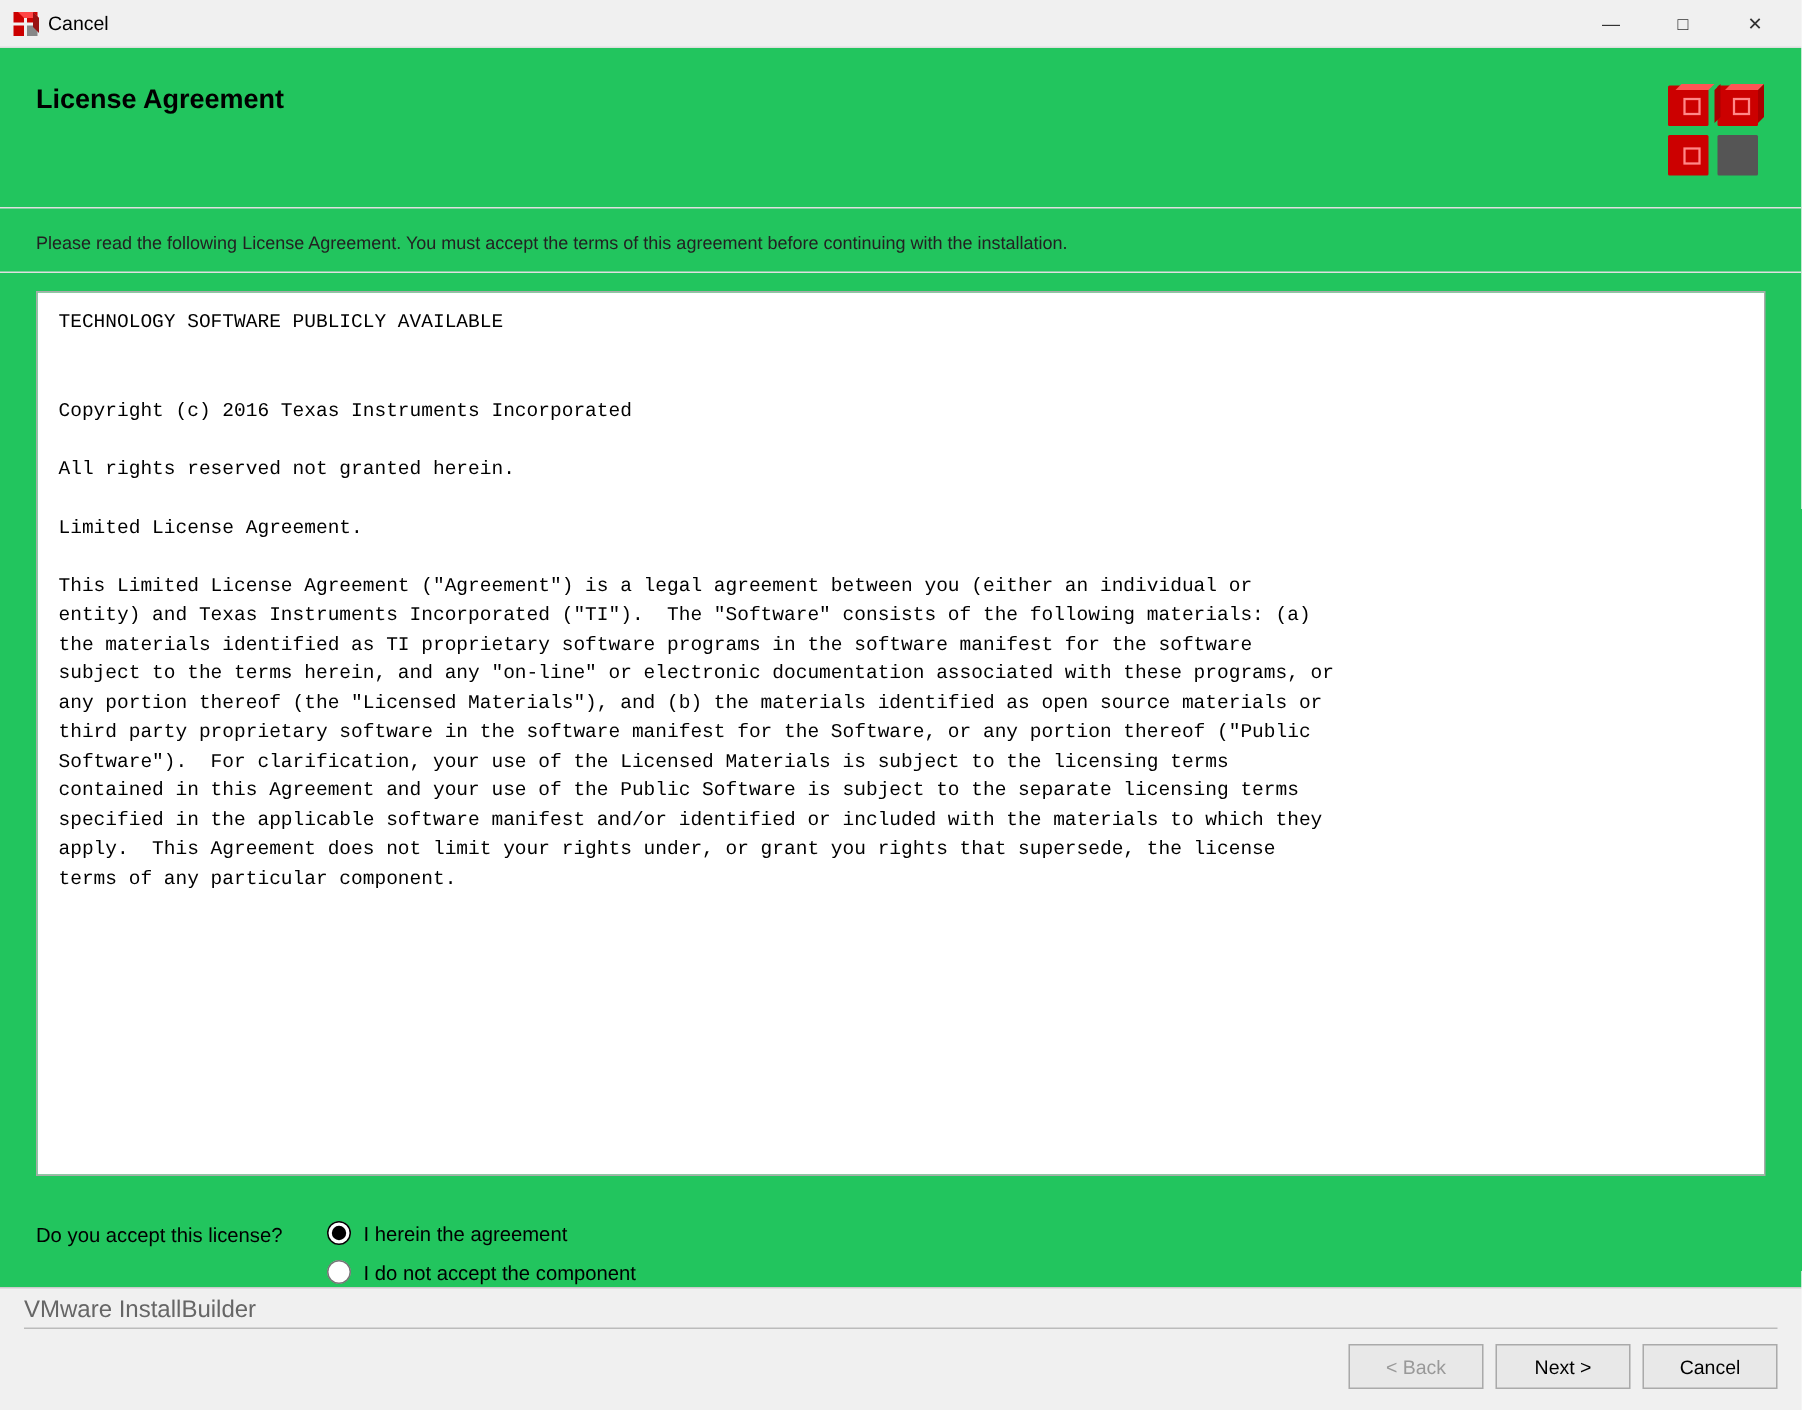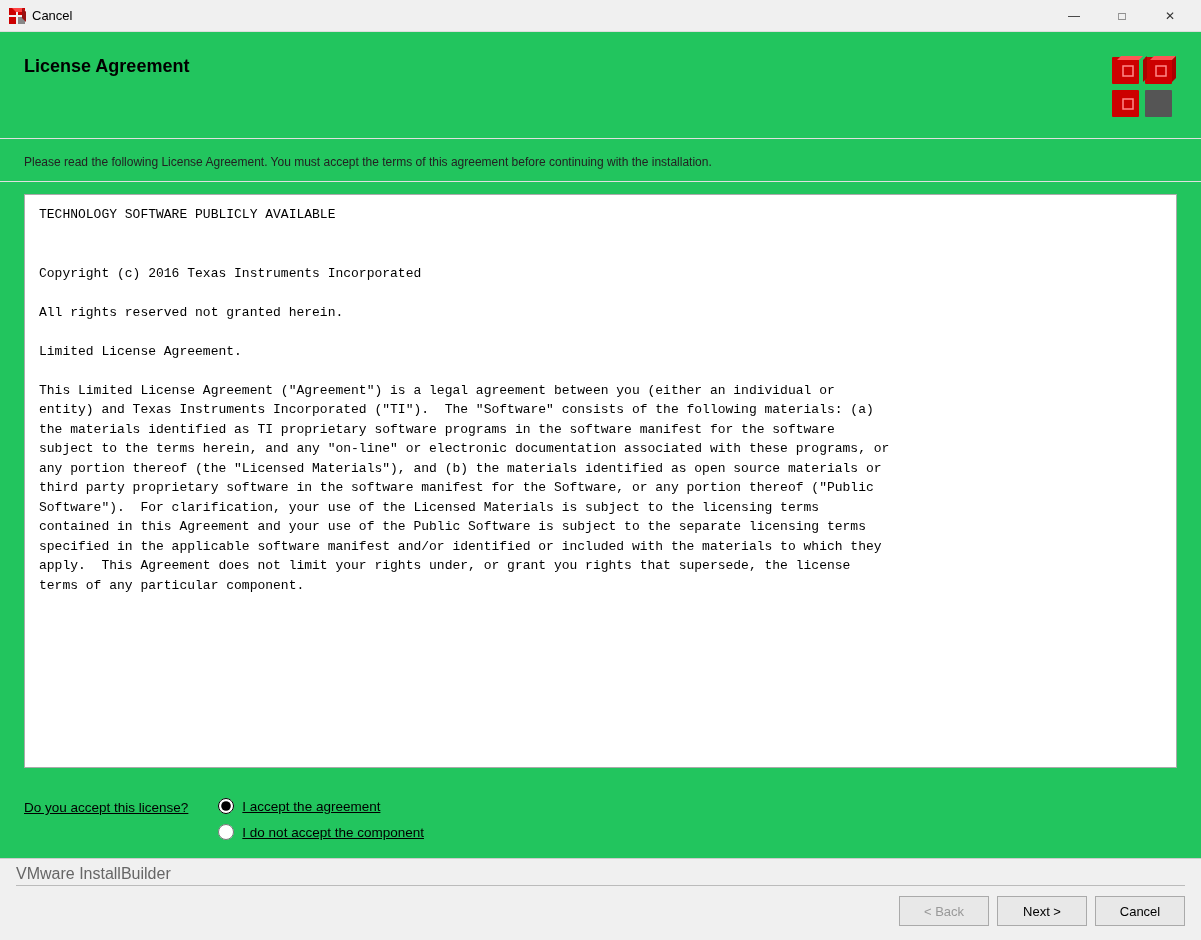--- a/index.html
+++ b/index.html
@@ -109,26 +109,25 @@
       border: none;
       resize: none;
       background: white;
       color: #000;
       overflow-y: scroll;
       outline: none;
     }
 
     
     .radio-section {
-      padding: 18px 24px 18px 24px;
+      padding: 18px 24px 2px 24px;
       display: flex;
       align-items: flex-start;
       gap: 0;
       flex-shrink: 0;
-      text-decoration: underline;
     }
     .radio-question {
       font-size: 13.5px;
       color: #000;
       padding-top: 2px;
       white-space: nowrap;
       margin-right: 30px;
     }
     .radio-options {
       display: flex;
@@ -264,21 +263,21 @@
 specified in the applicable software manifest and/or identified or included with the materials to which they
 apply.  This Agreement does not limit your rights under, or grant you rights that supersede, the license
 terms of any particular component.</textarea>
   </div>
 
   <div class="radio-section">
     <span class="radio-question">Do you accept this license?</span>
     <div class="radio-options">
       <label class="radio-label">
         <input class="radio-input" type="radio" name="license" value="accept" checked="" style="">
-        <span>I accept the agreement</span>
+        <span>I herein the agreement</span>
       </label>
       <label class="radio-label">
         <input class="radio-input" type="radio" name="license" value="decline" style="">
         <span>I do not accept the component</span>
       </label>
     </div>
   </div>
 
 </div>
 

